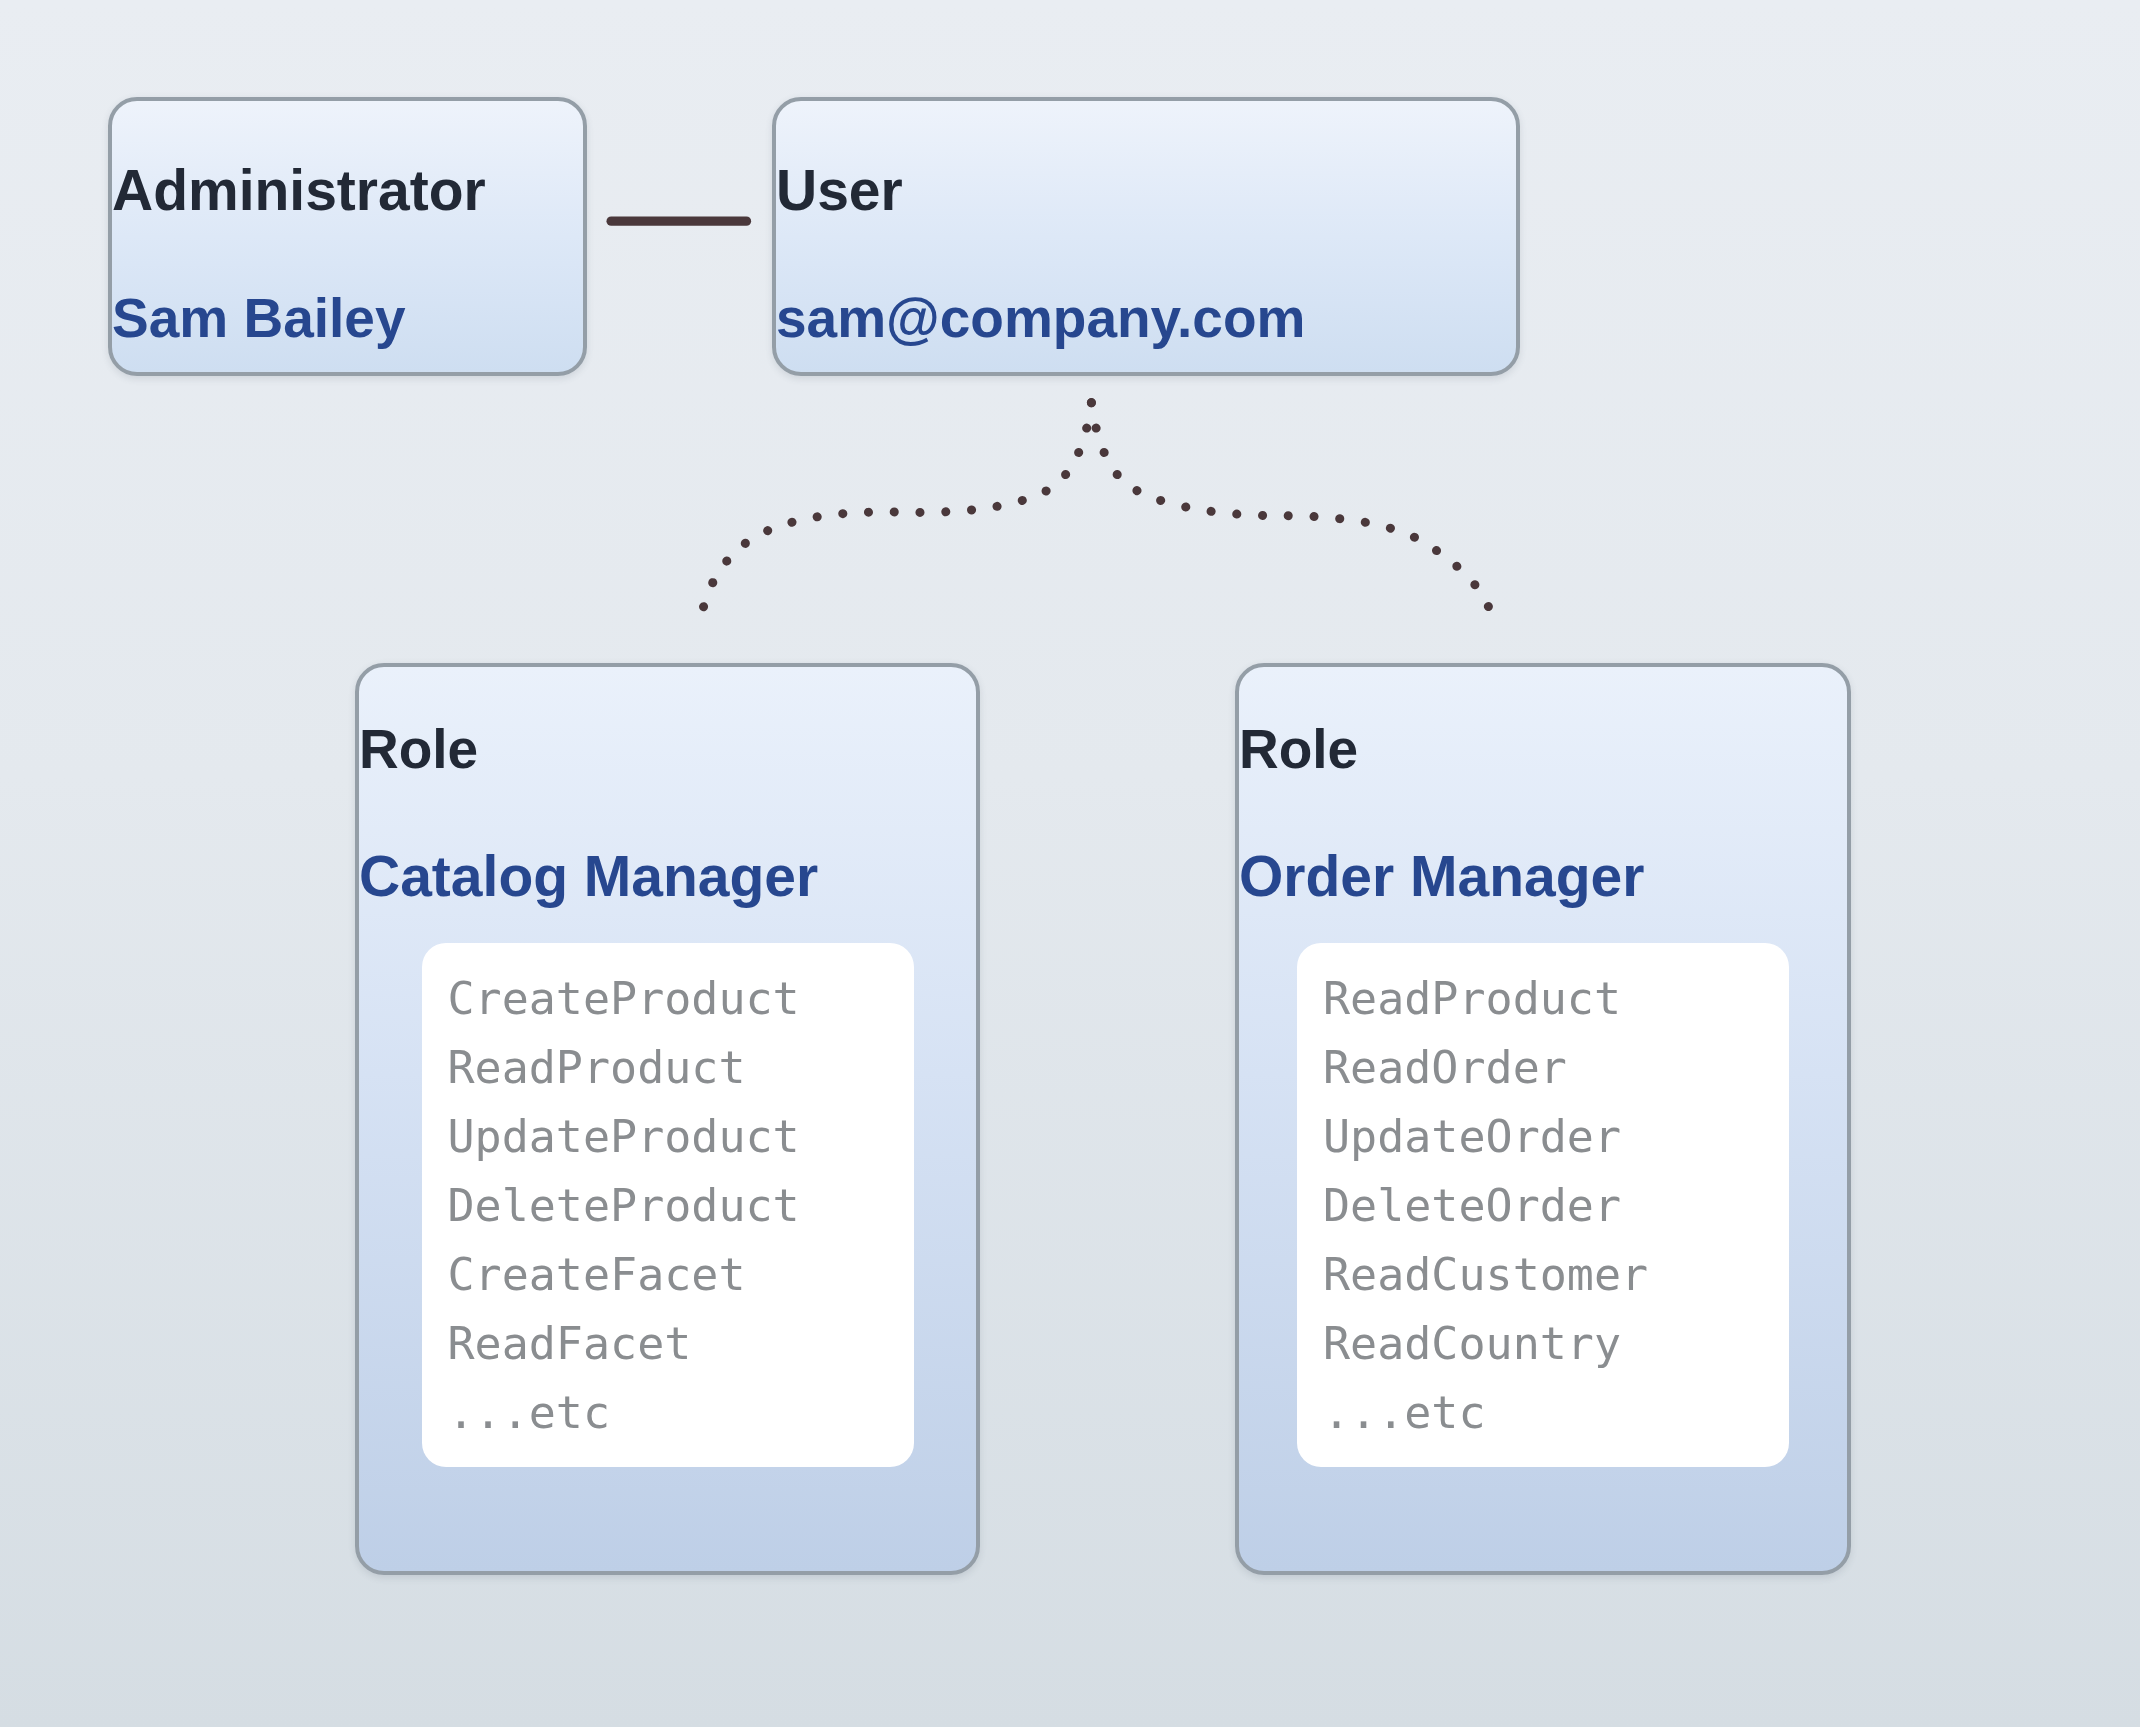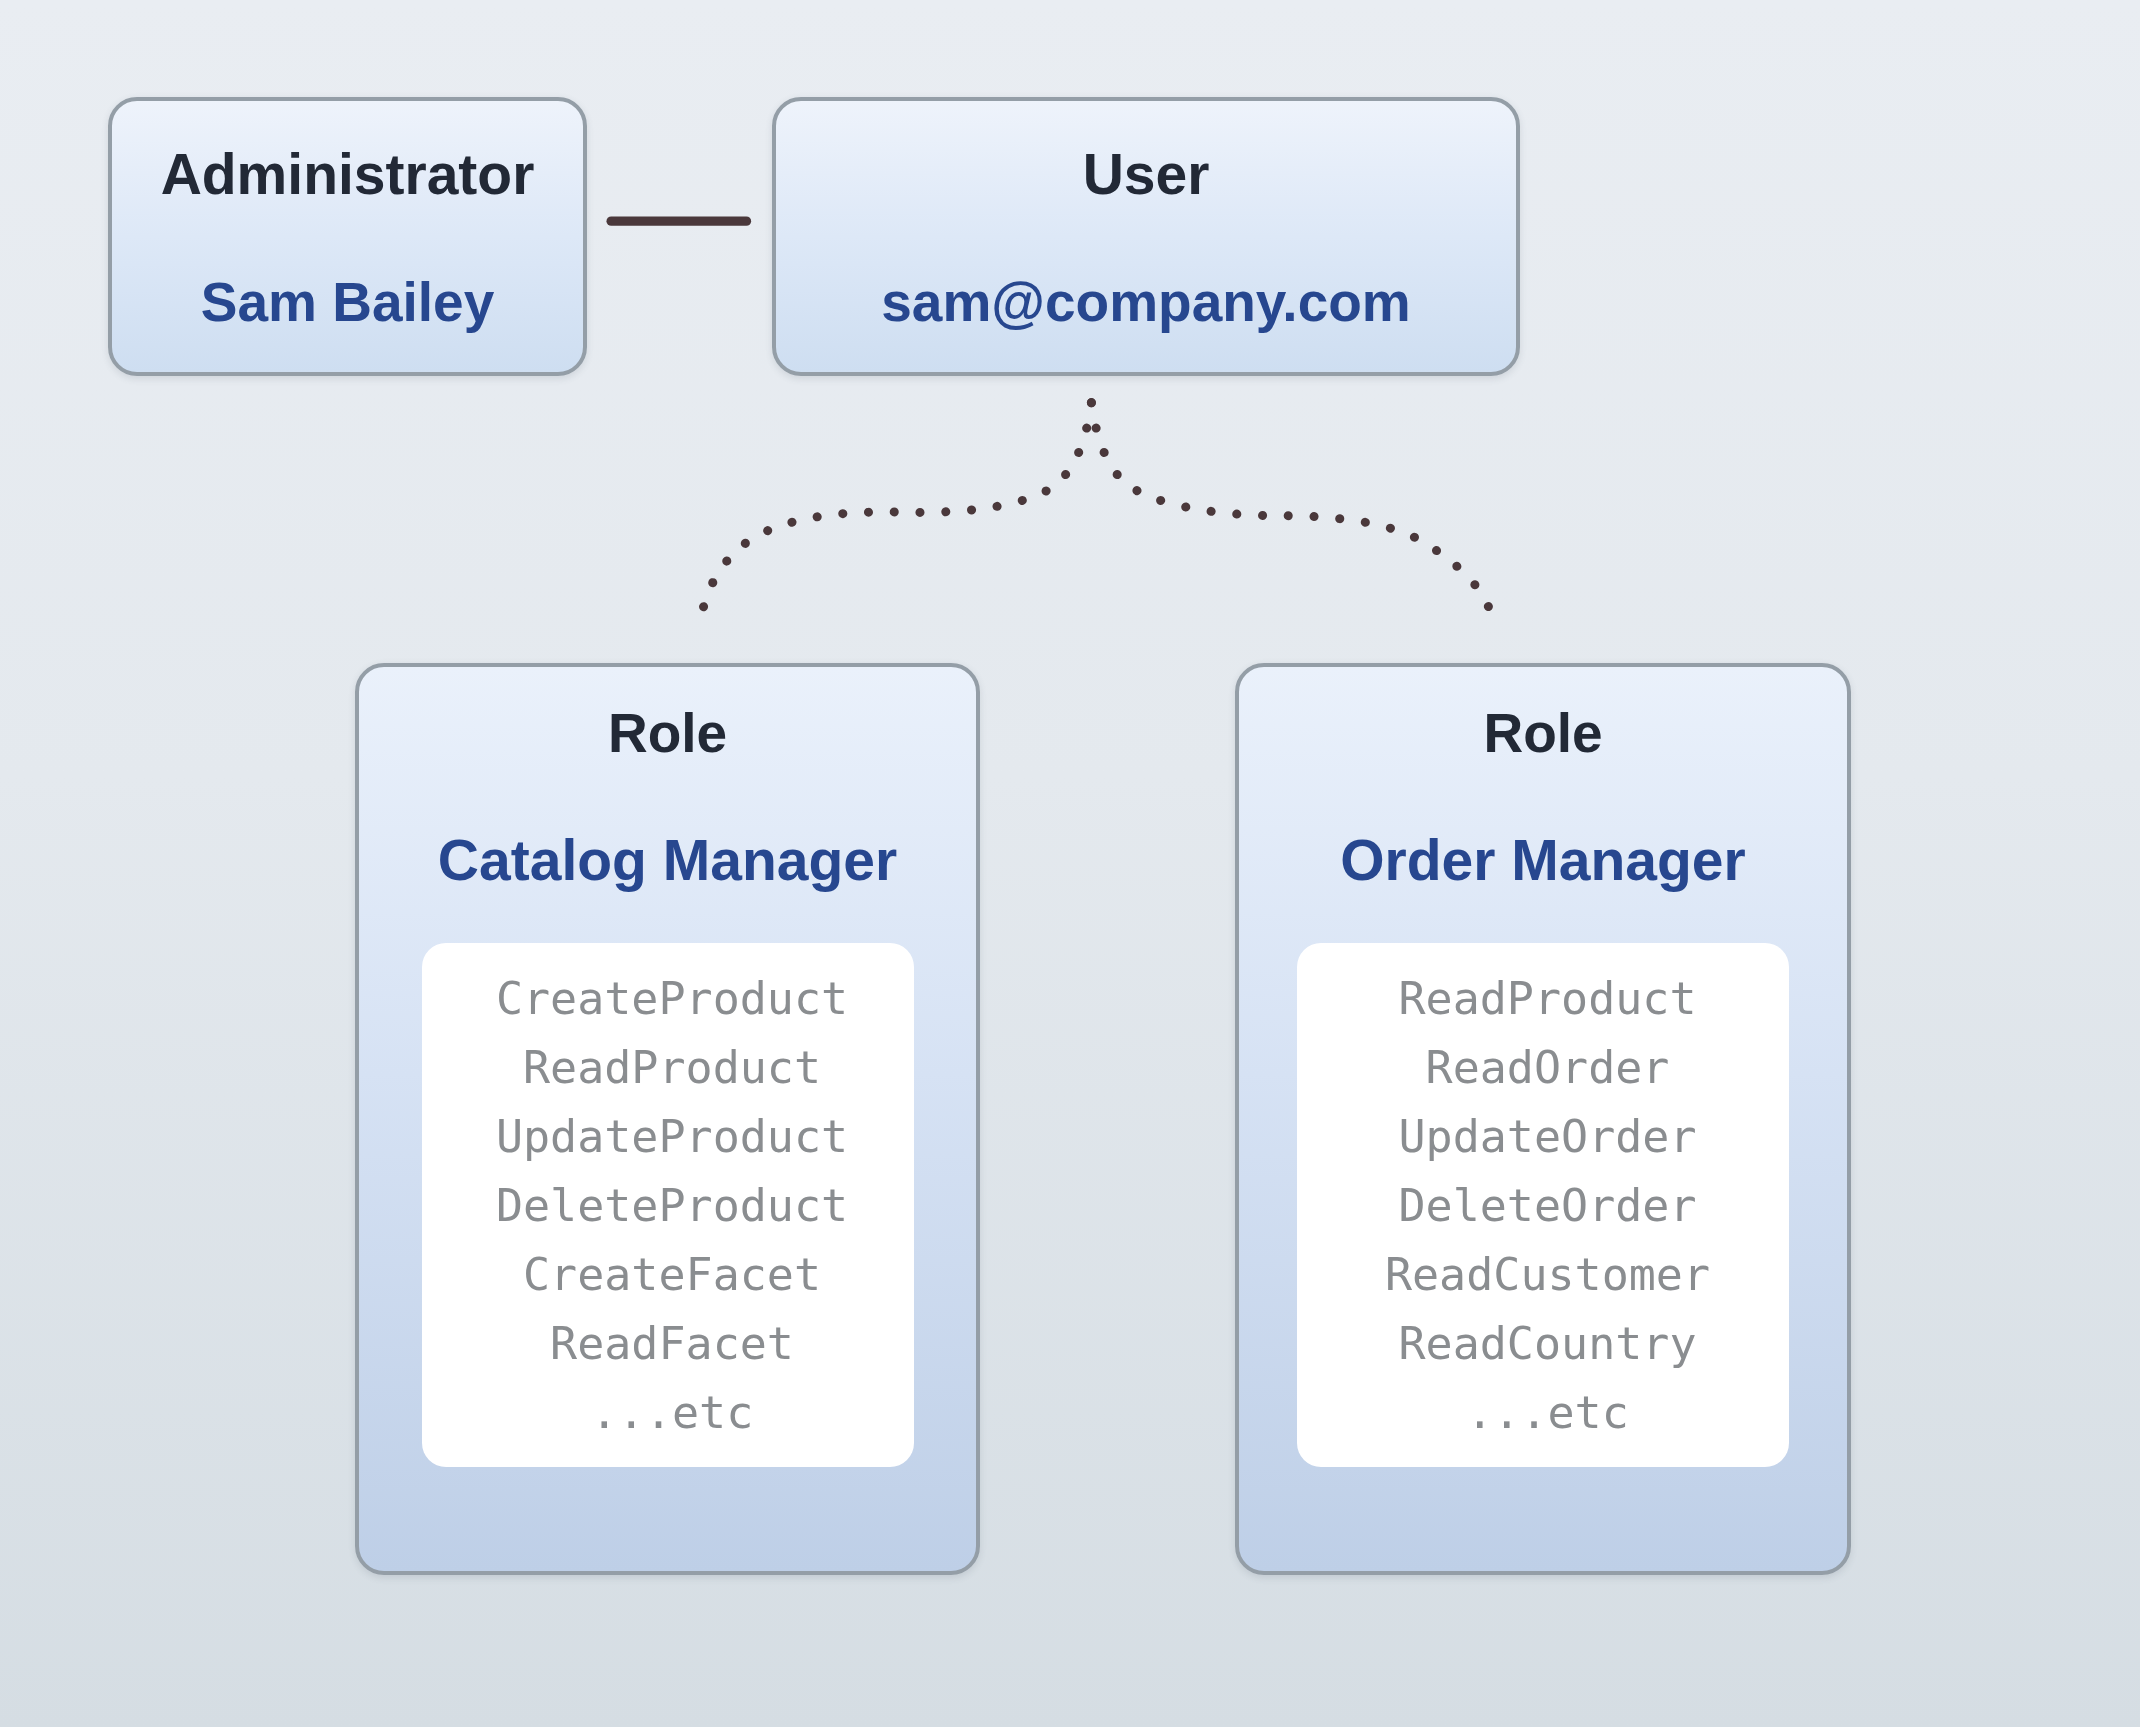--- a/index.html
+++ b/index.html
@@ -53,23 +53,23 @@
       var(--card-fill-bottom, #cedef1) 100%);
     box-shadow: 0 2.6px 7.7px rgba(70, 82, 100, 0.14);
   }
   #admin-card { left: 108px; width: 479px; }
   #user-card  { left: 772px; width: 748px; }
 
   .entity-title, .entity-value, .role-title, .role-name {
     position: absolute;
     left: 0;
     right: 0;
-    text-align: center;
     font-weight: bold;
     white-space: nowrap;
+    margin-top: 16px;
   }
   .entity-title {
     top: 45px;
     font-size: 57px;
     line-height: 57px;
     color: var(--title-color, #222936);
   }
   .entity-value {
     top: 172px;
     font-size: 55px;
@@ -119,21 +119,20 @@
     background: var(--panel-bg, #ffffff);
     border-radius: 24px;
     padding: 21.4px 17px 0 26px;
   }
   .permission-line {
     font-family: "DejaVu Sans Mono", monospace;
     font-size: 45px;
     line-height: 69px;
     color: var(--permission-color, #8a8d90);
     white-space: pre;
-    text-align: center;
   }
 </style>
 </head>
 <body>
 
 <svg class="connectors" width="2140" height="1728" viewBox="0 0 2500 2018" aria-hidden="true">
   <line class="link-solid" x1="714" y1="258" x2="872" y2="258"></line>
   <path class="link-dotted" d="M 1275 470
            C 1270 505, 1262 535, 1240 560
            C 1212 590, 1130 600, 1060 598

